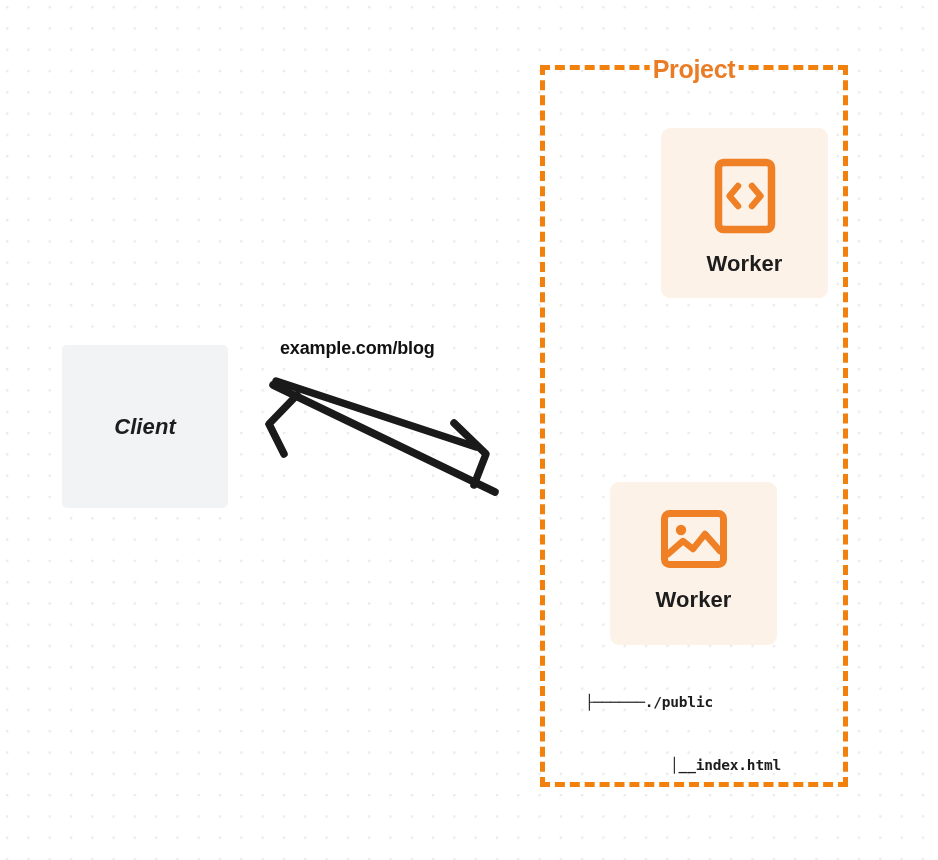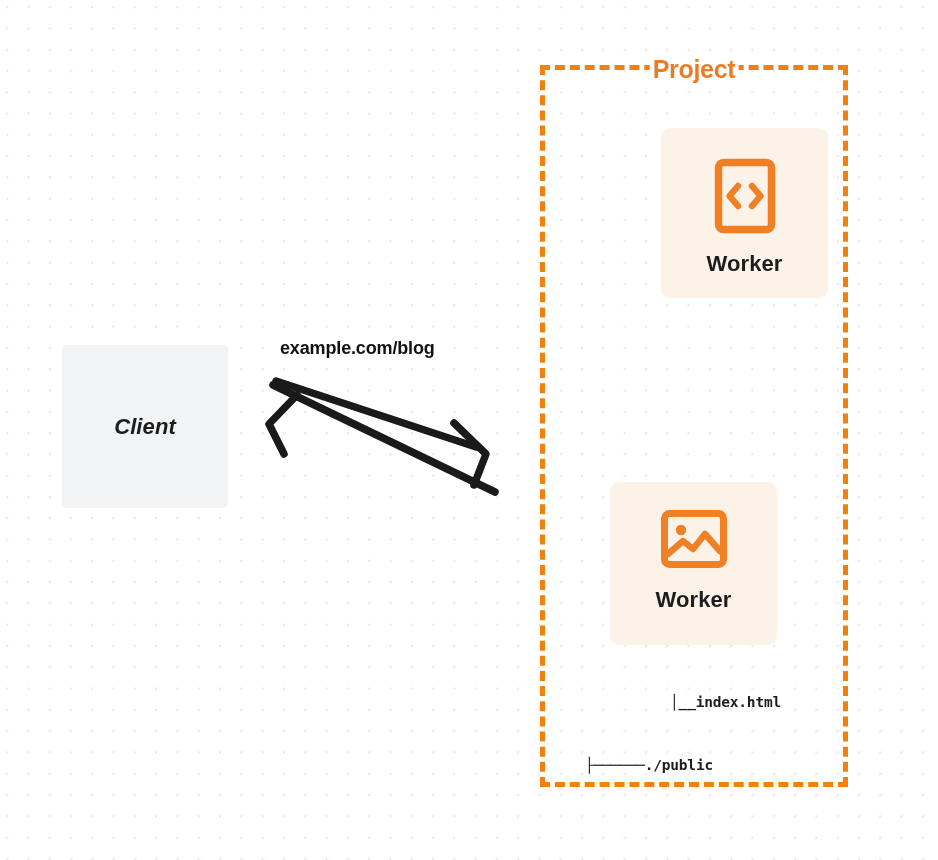--- a/index.html
+++ b/index.html
@@ -196,18 +196,18 @@
   <div class="service-card card-assets">
     <svg class="card-icon" width="68" height="60" viewBox="0 0 68 60">
       <rect x="4.5" y="4.5" width="59" height="51" rx="5" ry="5" fill="none" stroke="#ef8025" stroke-width="7"></rect>
       <circle cx="21" cy="21" r="5.2" fill="#ef8025"></circle>
       <path d="M 8 45 L 23 32 L 33 40 L 45 25 L 60 42" fill="none" stroke="#ef8025" stroke-width="6.5" stroke-linecap="round" stroke-linejoin="round"></path>
     </svg>
     <span class="card-label">Worker</span>
   </div>
 
   <div class="file-tree">
+    <span class="tree-row row-root"><span class="tree-branch">├──────</span><span>./public</span></span>
     <span class="tree-row row-file"><span class="tree-branch">│__</span><span>index.html</span></span>
-    <span class="tree-row row-root"><span class="tree-branch">├──────</span><span>./public</span></span>
     
   </div>
 
 </div>
 
 </body></html>

